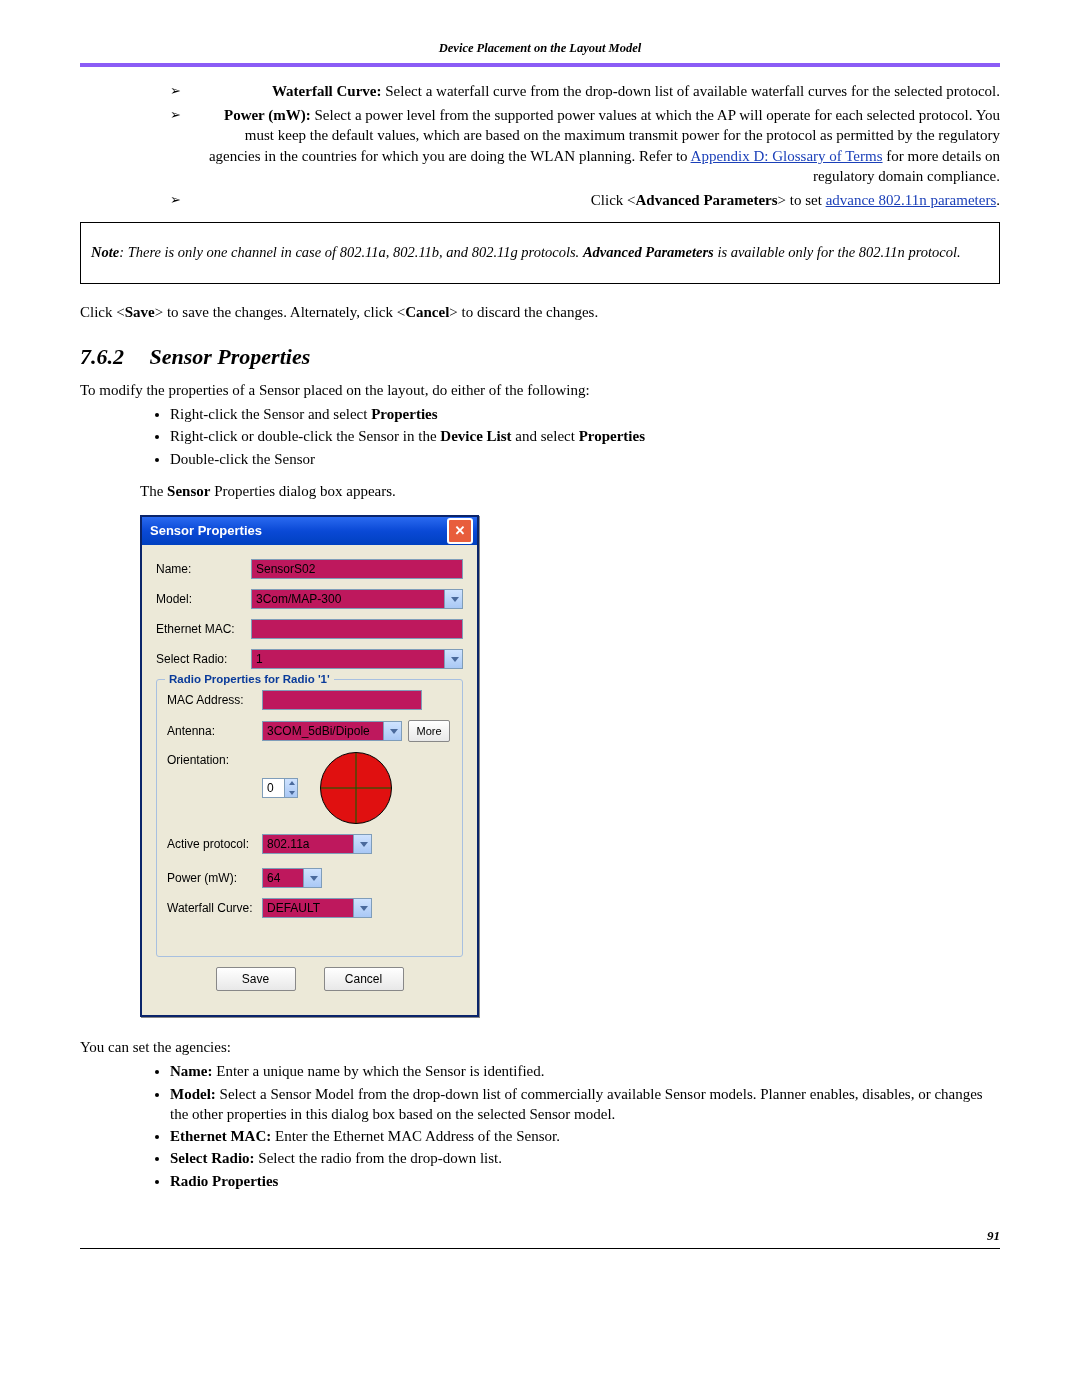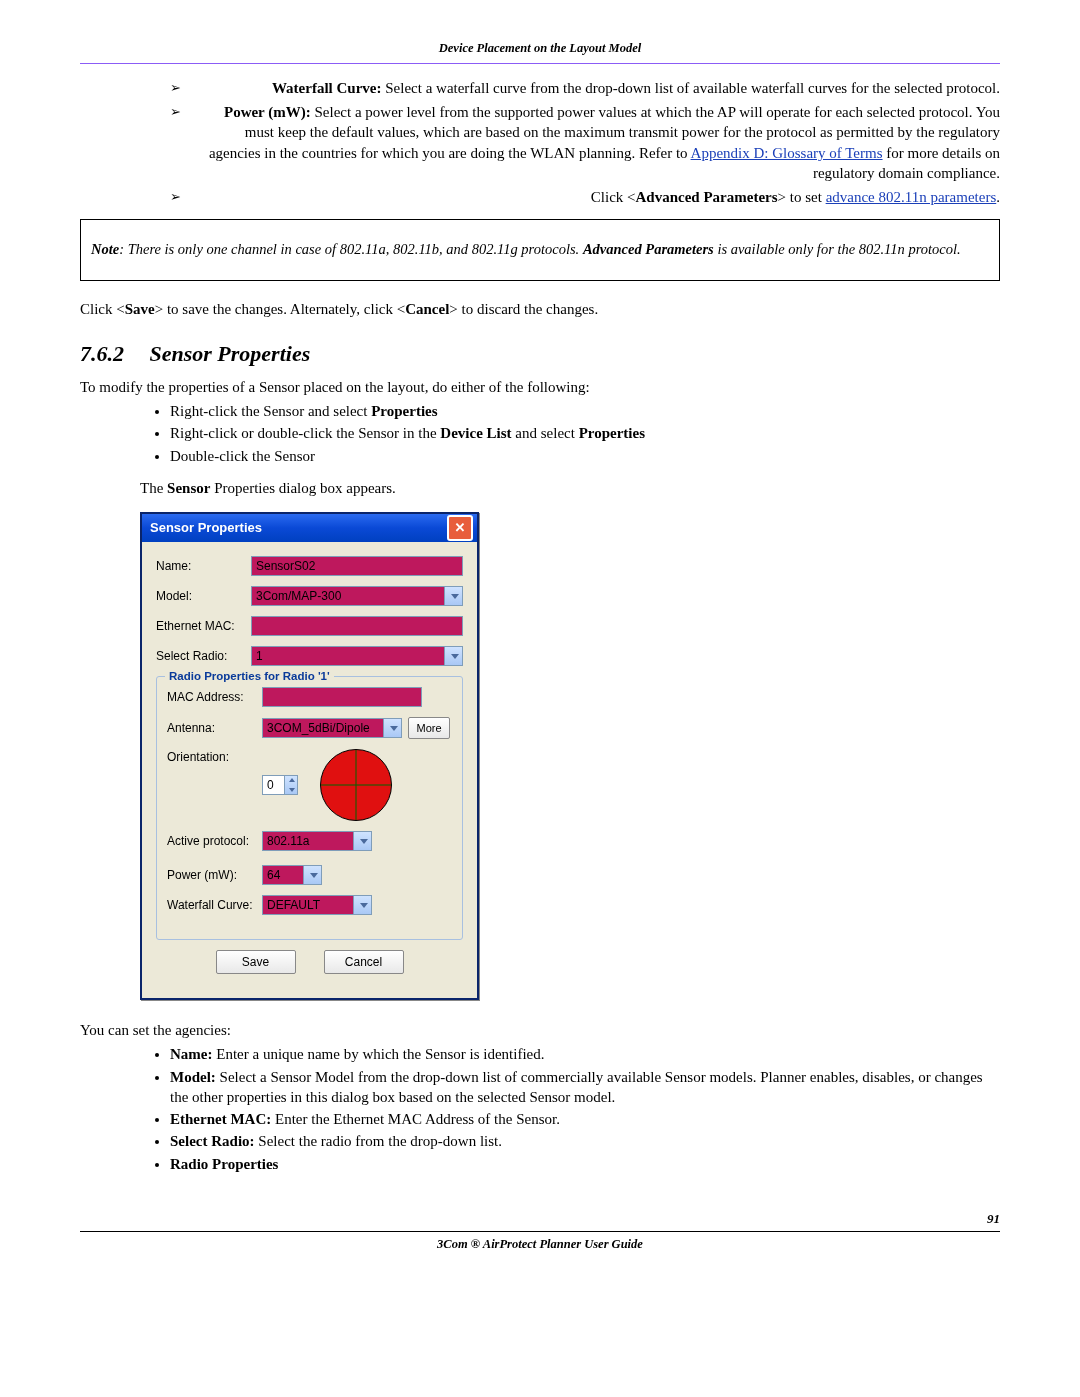--- a/index.html
+++ b/index.html
@@ -15,21 +15,21 @@
     margin: 0 auto;
     padding: 40px 40px 20px 40px;
     box-sizing: border-box;
   }
   .running-head {
     text-align: center;
     font-style: italic;
     font-weight: bold;
     font-size: 12.5px;
     padding-bottom: 6px;
-    border-bottom: 1px solid #8b5cf6;
+    border-bottom: 4px solid #8b5cf6;
     margin-bottom: 14px;
   }
   ul.arrow {
     list-style: none;
     padding-left: 90px;
     margin: 0 0 12px 0;
   }
   ul.arrow > li {
     position: relative;
     padding-left: 24px;
@@ -127,21 +127,21 @@
     right: 3px; top: 50%; transform: translateY(-40%);
     width: 0; height: 0;
     border-left: 4px solid transparent;
     border-right: 4px solid transparent;
     border-top: 5px solid #4a6a9c;
     z-index: 1;
   }
   .fieldset {
     border: 1px solid #a8c0e0;
     border-radius: 3px;
-    padding: 10px 10px 14px 10px;
+    padding: 10px 10px 28px 10px;
     margin-top: 6px;
     position: relative;
   }
   .fieldset .legend {
     position: absolute;
     top: -8px; left: 8px;
     background: #ece9d8;
     padding: 0 4px;
     color: #0a3b9a;
     font-weight: bold;
@@ -374,14 +374,13 @@
   <ul class="dot">
     <li><span class="bold">Name:</span> <span>Enter a unique name by which the Sensor is identified.</span></li>
     <li><span class="bold">Model:</span> <span>Select a Sensor Model from the drop-down list of commercially available Sensor models. Planner enables, disables, or changes the other properties in this dialog box based on the selected Sensor model.</span></li>
     <li><span class="bold">Ethernet MAC:</span> <span>Enter the Ethernet MAC Address of the Sensor.</span></li>
     <li><span class="bold">Select Radio:</span> <span>Select the radio from the drop-down list.</span></li>
     <li><span class="bold">Radio Properties</span></li>
   </ul>
 
   <div class="pagenum">91</div>
   <div class="footer-rule"></div>
-  <div class="footer">3Com ® AirProtect Planner User Guide</div>
 </div>
 
 </body></html>

